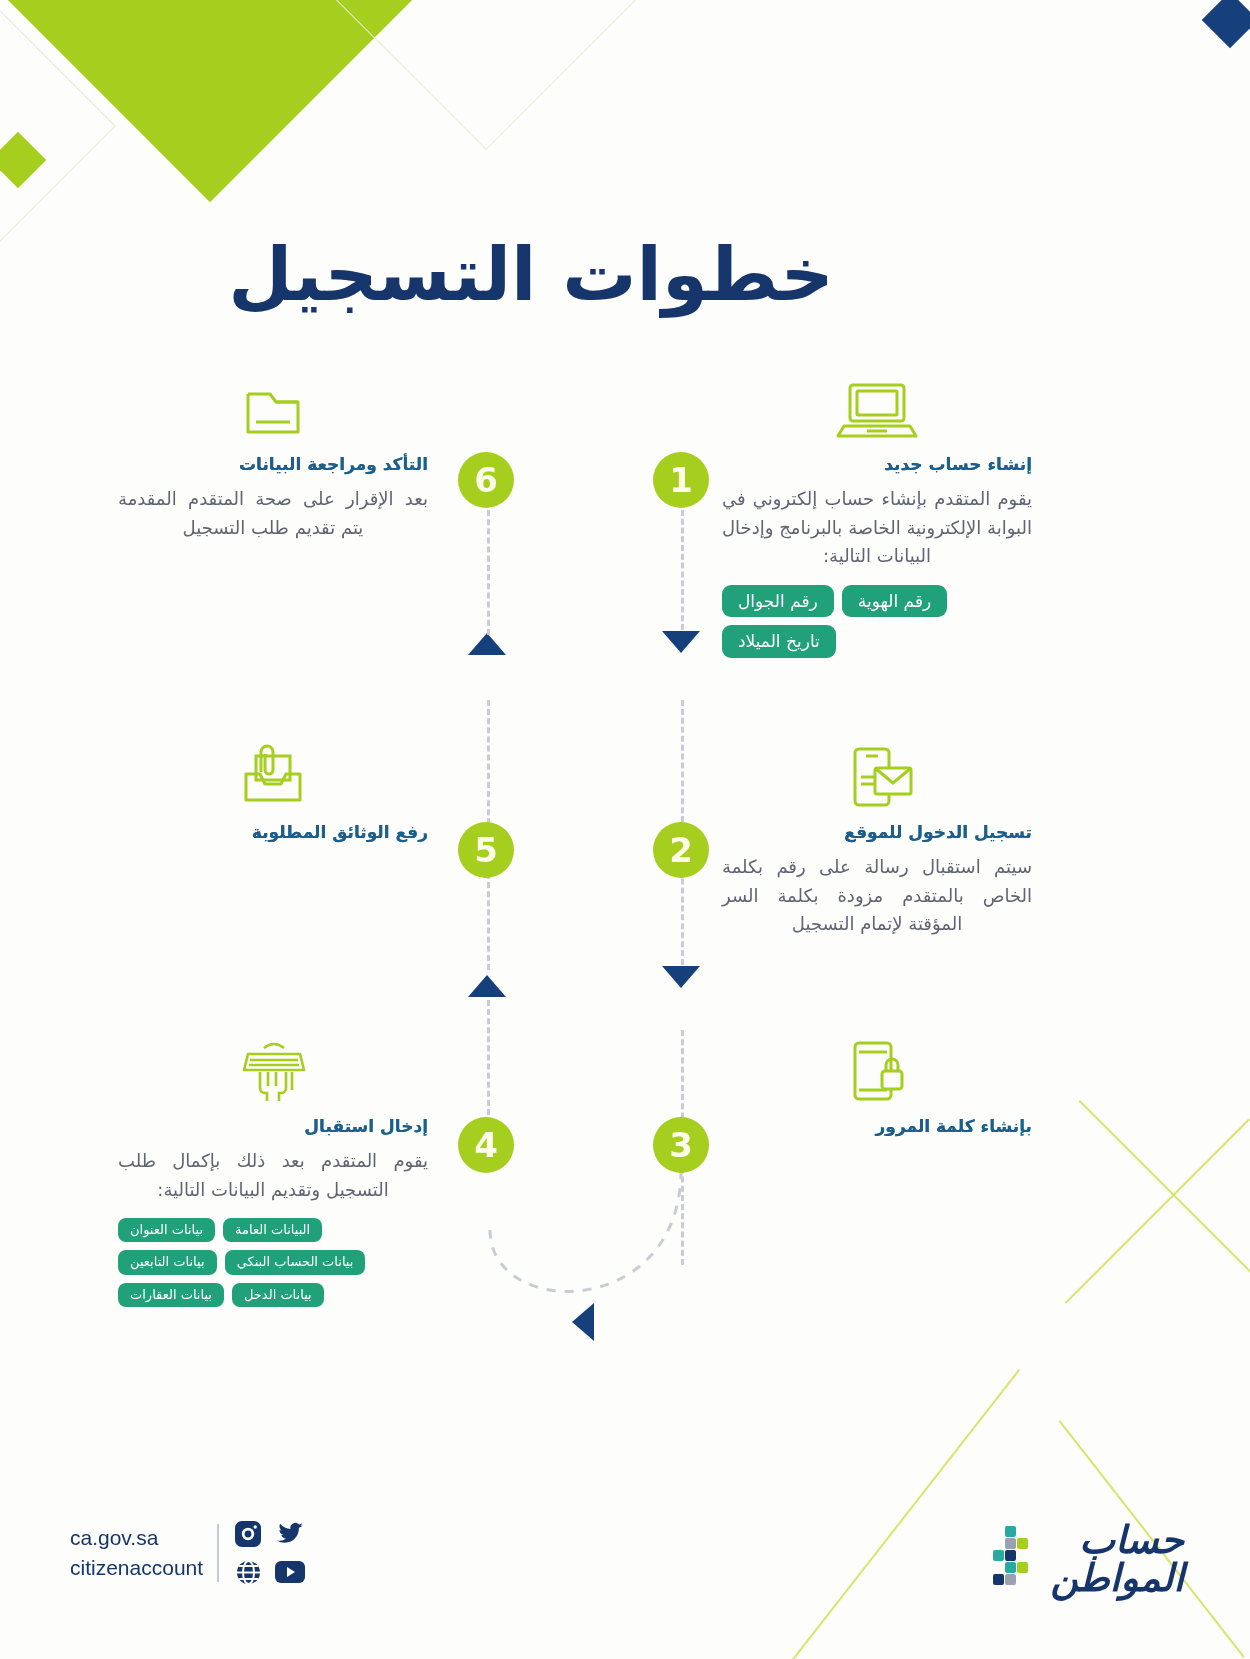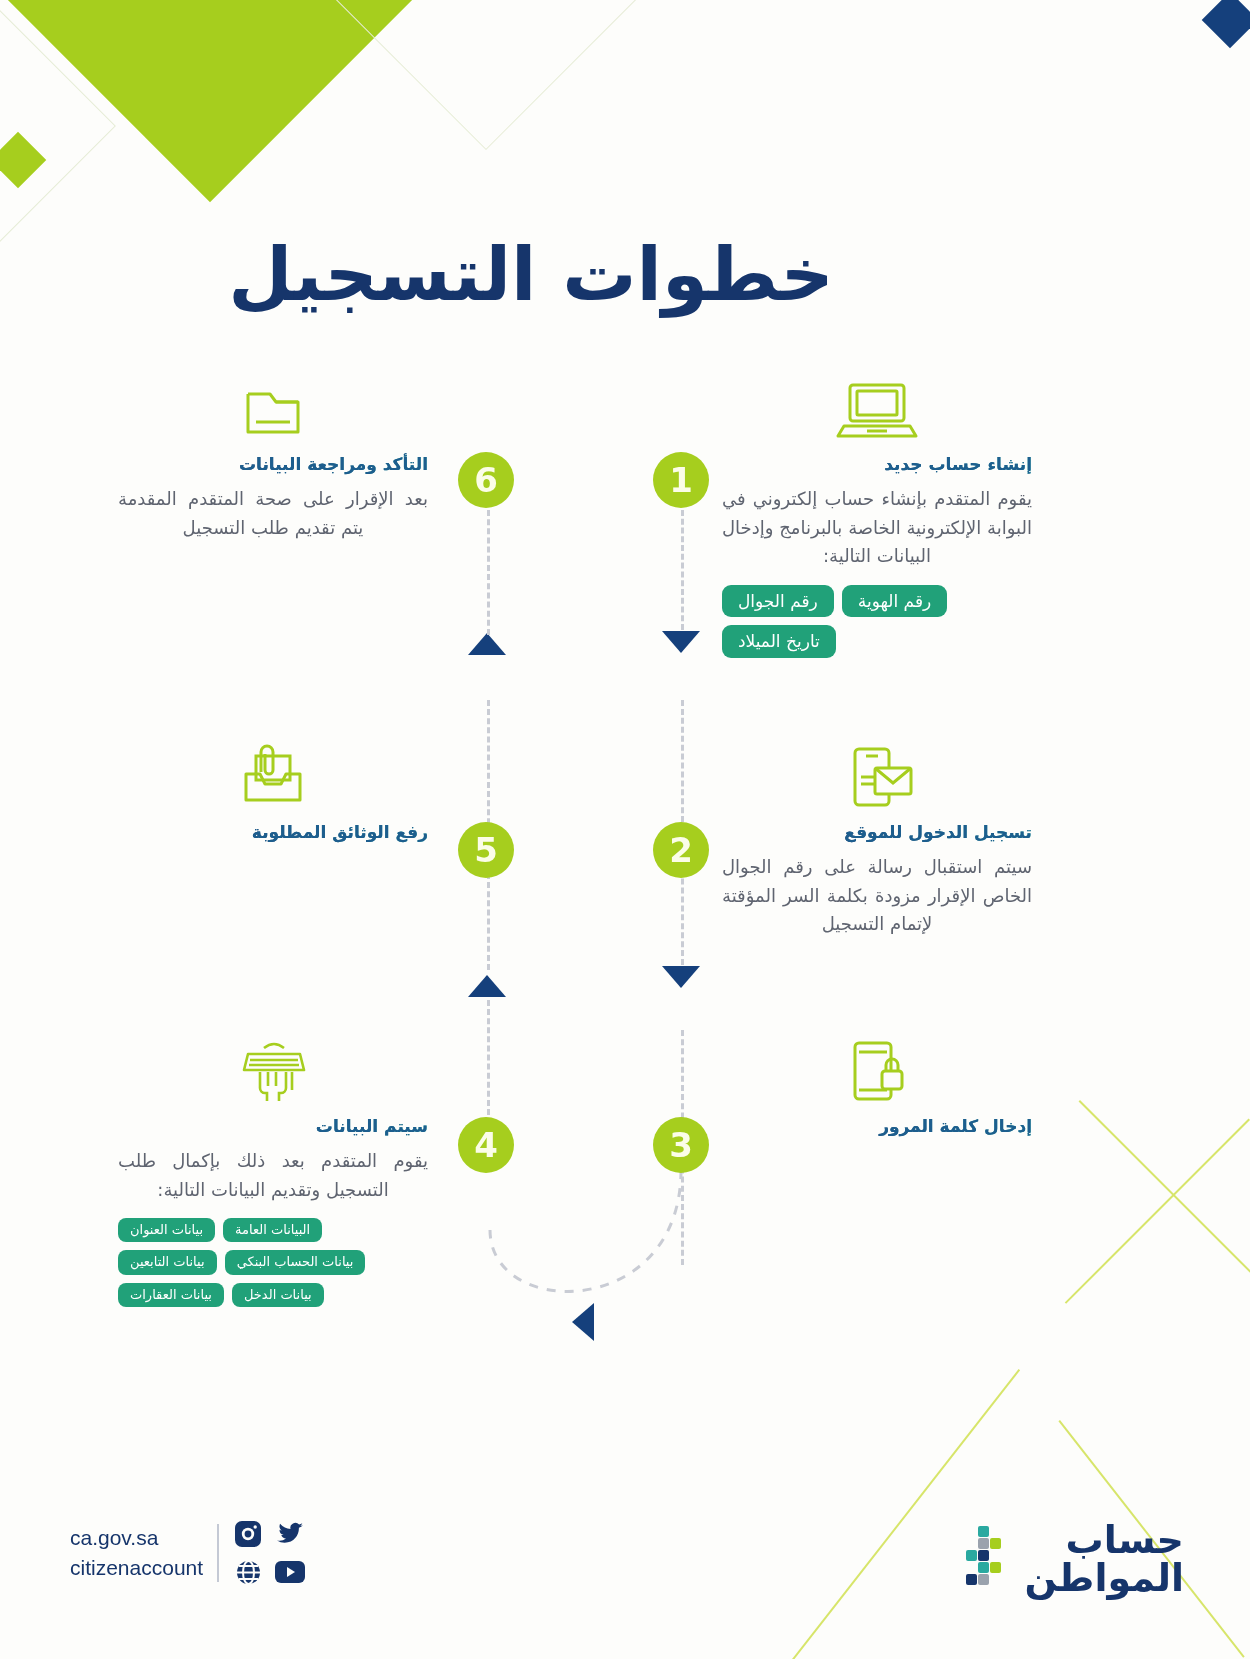--- a/index.html
+++ b/index.html
@@ -94,21 +94,21 @@
   .social{
     position:absolute;left:70px;bottom:72px;display:flex;align-items:center;gap:14px;
   }
   .social-grid{display:grid;grid-template-columns:repeat(2,30px);grid-auto-rows:30px;gap:8px 12px;}
   .social-grid span{display:flex;align-items:center;justify-content:center;}
   .social-sep{width:2px;height:58px;background:#c4c9d4;}
   .social-text{color:#16356b;font-size:21px;line-height:1.45;direction:ltr;text-align:left;
     font-family:"Liberation Sans",sans-serif;}
 
   .logo{
-    position:absolute;right:66px;bottom:62px;display:flex;align-items:center;gap:22px;direction:rtl;
+    position:absolute;right:66px;bottom:62px;display:flex;align-items:center;gap:22px;direction:rtl;font-style:italic;
   }
   .logo-words{
     text-align:right;color:#16356b;font-weight:bold;line-height:1.0;
   }
   .logo-top{font-size:38px;}
   .logo-bottom{font-size:38px;}
 </style>
 </head>
 <body>
 
@@ -177,51 +177,51 @@
       <svg width="80" height="62" viewBox="0 0 80 62" fill="none" stroke="#a6ce1e" stroke-width="3">
         <rect x="18" y="3" width="34" height="56" rx="4"></rect>
         <line x1="29" y1="10" x2="41" y2="10"></line>
         <line x1="24" y1="31" x2="38" y2="31"></line>
         <line x1="24" y1="38" x2="38" y2="38"></line>
         <rect x="38" y="22" width="36" height="26" rx="2" fill="#fdfdfb"></rect>
         <path d="M38 22 L56 37 L74 22"></path>
       </svg>
     </div>
     <div class="step-title">تسجيل الدخول للموقع</div>
-    <div class="step-desc">سيتم استقبال رسالة على رقم الجوال الخاص الإقرار مزودة بكلمة السر المؤقتة لإتمام التسجيل</div>
+    <div class="step-desc">سيتم استقبال رسالة على رقم بكلمة الخاص بالمتقدم مزودة بكلمة السر المؤقتة لإتمام التسجيل</div>
   </div>
 
   <div class="step right" style="top:1042px;">
     <div class="step-icon">
       <svg width="72" height="62" viewBox="0 0 72 62" fill="none" stroke="#a6ce1e" stroke-width="3">
         <rect x="14" y="3" width="36" height="56" rx="4"></rect>
         <line x1="18" y1="12" x2="46" y2="12"></line>
         <line x1="18" y1="50" x2="46" y2="50"></line>
         <rect x="41" y="31" width="20" height="18" rx="3" fill="#fdfdfb"></rect>
         <path d="M45 31 V25 a6 6 0 0 1 12 0 v6"></path>
       </svg>
     </div>
-    <div class="step-title">إدخال كلمة المرور</div>
+    <div class="step-title">بإنشاء كلمة المرور</div>
   </div>
 
   <div class="step left" style="top:1042px;">
     <div class="step-icon">
       <svg width="86" height="66" viewBox="0 0 86 66" fill="none" stroke="#a6ce1e" stroke-width="2.6">
         <path d="M18 18 H70 L74 34 H14 Z" stroke-linejoin="round"></path>
         <line x1="20" y1="24" x2="68" y2="24"></line>
         <line x1="19" y1="29" x2="69" y2="29"></line>
         <path d="M34 12 q10 -8 20 0"></path>
         <path d="M30 36 v16 a5 5 0 0 0 5 5 h2 v8"></path>
         <path d="M38 36 v14"></path>
         <path d="M46 36 v14"></path>
         <path d="M56 36 v16 a5 5 0 0 1 -5 5 h-2 v8"></path>
         <path d="M62 36 v18"></path>
       </svg>
     </div>
-    <div class="step-title">سيتم البيانات</div>
+    <div class="step-title">إدخال استقبال</div>
     <div class="step-desc">يقوم المتقدم بعد ذلك بإكمال طلب التسجيل وتقديم البيانات التالية:</div>
     <div class="pills right-align">
       <div class="pill sm">البيانات العامة</div>
       <div class="pill sm">بيانات العنوان</div>
       <div class="pill sm">بيانات الحساب البنكي</div>
       <div class="pill sm">بيانات التابعين</div>
       <div class="pill sm">بيانات الدخل</div>
       <div class="pill sm">بيانات العقارات</div>
     </div>
   </div>

